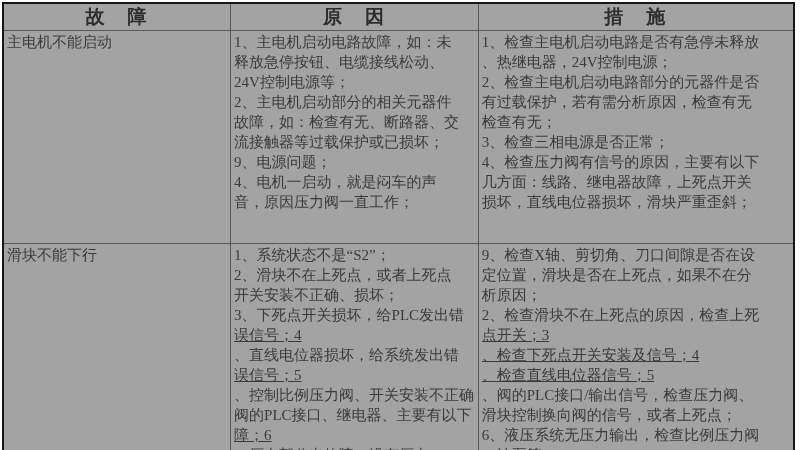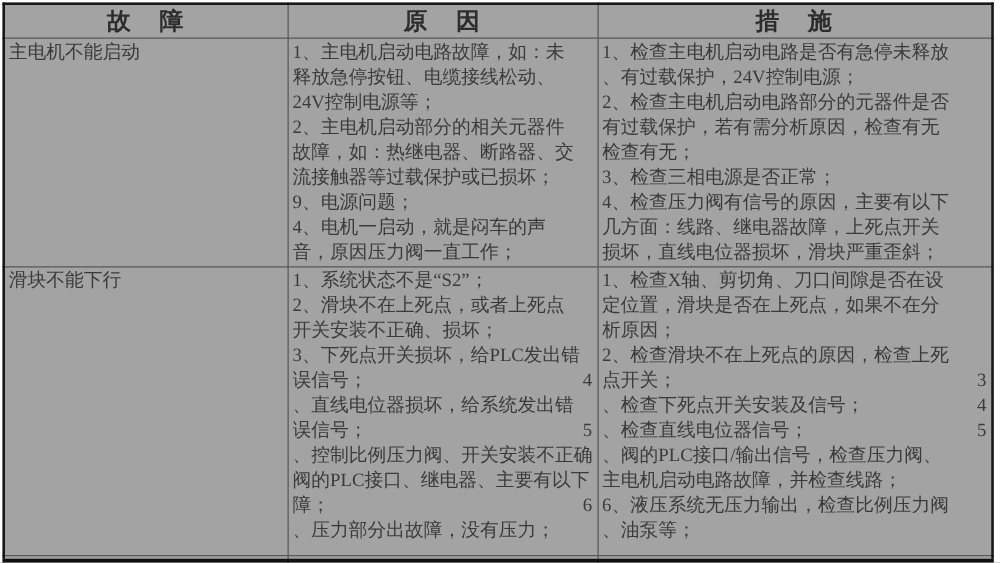--- a/index.html
+++ b/index.html
@@ -32,25 +32,25 @@
     color: #2d2d2d;
     letter-spacing: 2px;
   }
   td {
     vertical-align: top;
     padding: 1px 2px 0 3px;
     font-size: 15px;
     line-height: 20px;
     color: #3a3a3a;
   }
-  tr.row-0 { height: 183px; }
+  tr.row-0 { height: 213px; }
   tr.row-1 { height: 231px; }
   tr.row-2 { height: 4px; }
   .line { white-space: nowrap; overflow: hidden; }
-  .line.split { display: flex; justify-content: space-between; }
+  .line.split { display: flex; justify-content: flex-start; text-decoration: underline; }
   .line .ln { padding-right: 2px; }
 </style>
 </head>
 <body>
 
 <table class="fault-table">
   <colgroup>
     <col class="c-fault">
     <col class="c-cause">
     <col class="c-measure">
@@ -65,29 +65,29 @@
   <tbody>
       <tr class="row-0">
         <td>
           <div class="line">主电机不能启动</div>
         </td>
         <td>
           <div class="line">1、主电机启动电路故障，如：未</div>
           <div class="line">释放急停按钮、电缆接线松动、</div>
           <div class="line">24V控制电源等；</div>
           <div class="line">2、主电机启动部分的相关元器件</div>
-          <div class="line">故障，如：热继电器、断路器、交</div>
+          <div class="line">故障，如：检查有无、断路器、交</div>
           <div class="line">流接触器等过载保护或已损坏；</div>
           <div class="line">9、电源问题；</div>
           <div class="line">4、电机一启动，就是闷车的声</div>
           <div class="line">音，原因压力阀一直工作；</div>
         </td>
         <td>
           <div class="line">1、检查主电机启动电路是否有急停未释放</div>
-          <div class="line">、有过载保护，24V控制电源；</div>
+          <div class="line">、热继电器，24V控制电源；</div>
           <div class="line">2、检查主电机启动电路部分的元器件是否</div>
           <div class="line">有过载保护，若有需分析原因，检查有无</div>
           <div class="line">检查有无；</div>
           <div class="line">3、检查三相电源是否正常；</div>
           <div class="line">4、检查压力阀有信号的原因，主要有以下</div>
           <div class="line">几方面：线路、继电器故障，上死点开关</div>
           <div class="line">损坏，直线电位器损坏，滑块严重歪斜；</div>
         </td>
       </tr>
       <tr class="row-1">
@@ -110,38 +110,38 @@
           </div>
           <div class="line">、控制比例压力阀、开关安装不正确</div>
           <div class="line">阀的PLC接口、继电器、主要有以下</div>
           <div class="line split">
             <span class="lt">障；</span>
             <span class="ln">6</span>
           </div>
           <div class="line">、压力部分出故障，没有压力；</div>
         </td>
         <td>
-          <div class="line">1、检查X轴、剪切角、刀口间隙是否在设</div>
+          <div class="line">9、检查X轴、剪切角、刀口间隙是否在设</div>
           <div class="line">定位置，滑块是否在上死点，如果不在分</div>
           <div class="line">析原因；</div>
           <div class="line">2、检查滑块不在上死点的原因，检查上死</div>
           <div class="line split">
             <span class="lt">点开关；</span>
             <span class="ln">3</span>
           </div>
           <div class="line split">
             <span class="lt">、检查下死点开关安装及信号；</span>
             <span class="ln">4</span>
           </div>
           <div class="line split">
             <span class="lt">、检查直线电位器信号；</span>
             <span class="ln">5</span>
           </div>
           <div class="line">、阀的PLC接口/输出信号，检查压力阀、</div>
-          <div class="line">主电机启动电路故障，并检查线路；</div>
+          <div class="line">滑块控制换向阀的信号，或者上死点；</div>
           <div class="line">6、液压系统无压力输出，检查比例压力阀</div>
           <div class="line">、油泵等；</div>
         </td>
       </tr>
       <tr class="row-2">
         <td></td>
         <td></td>
         <td></td>
       </tr>
     </tbody>

